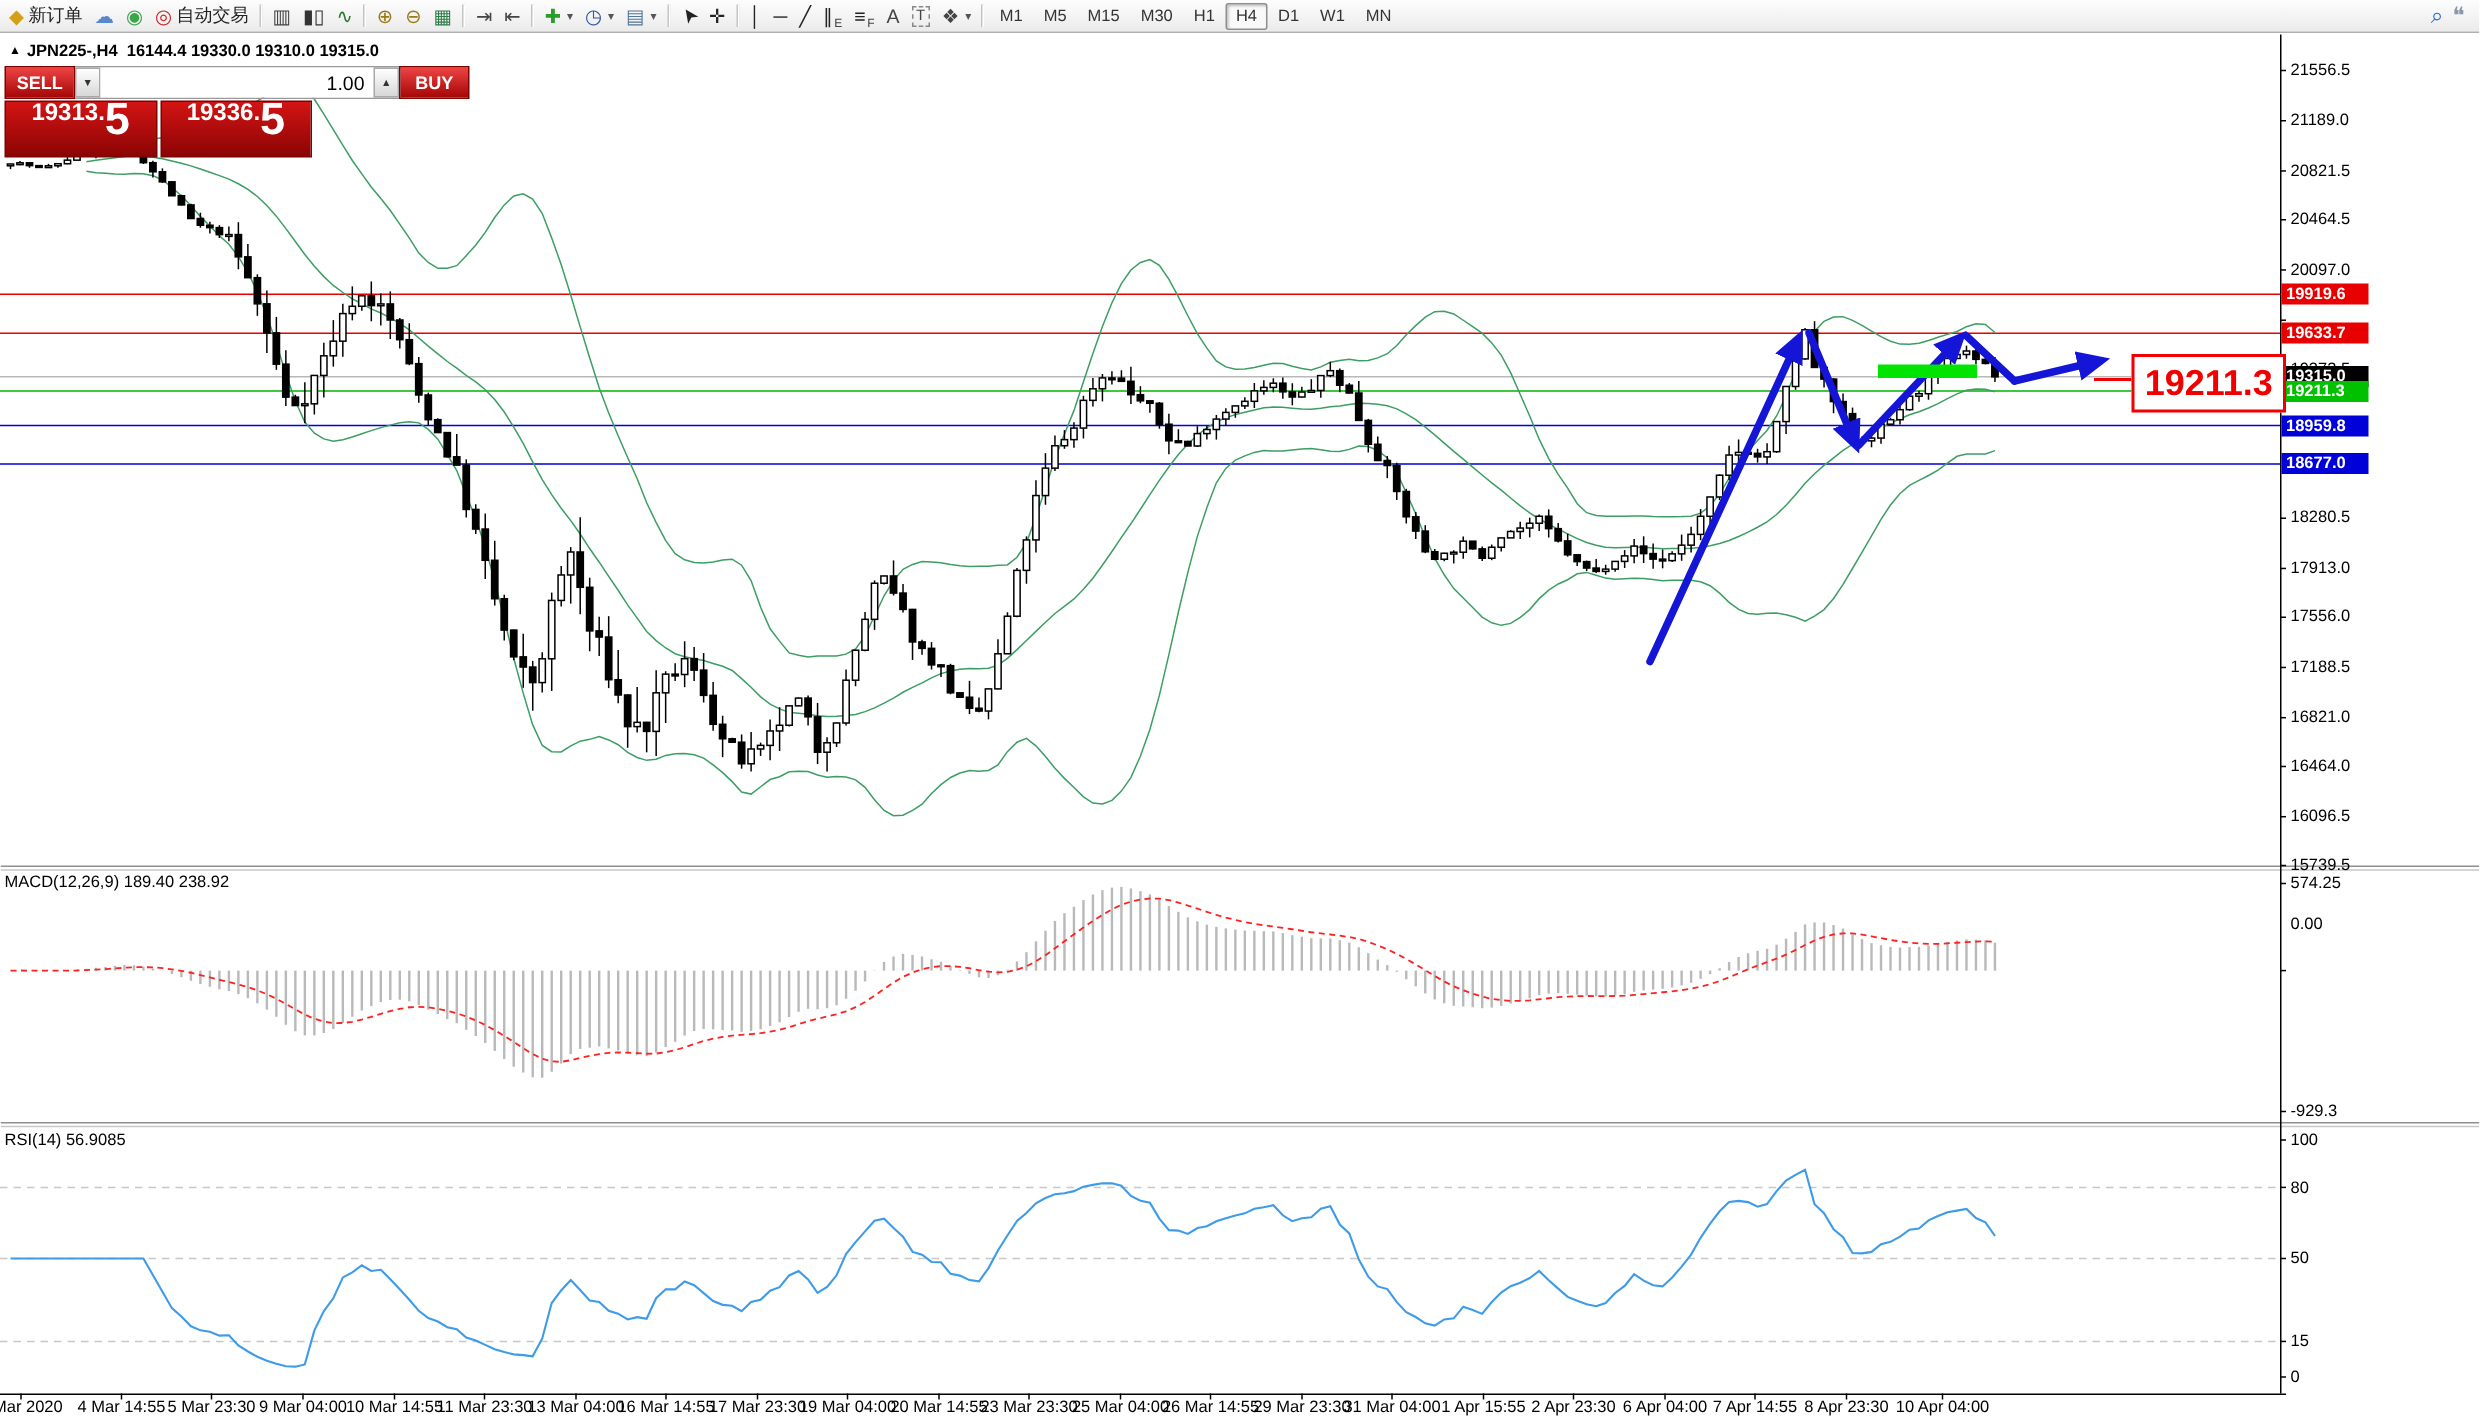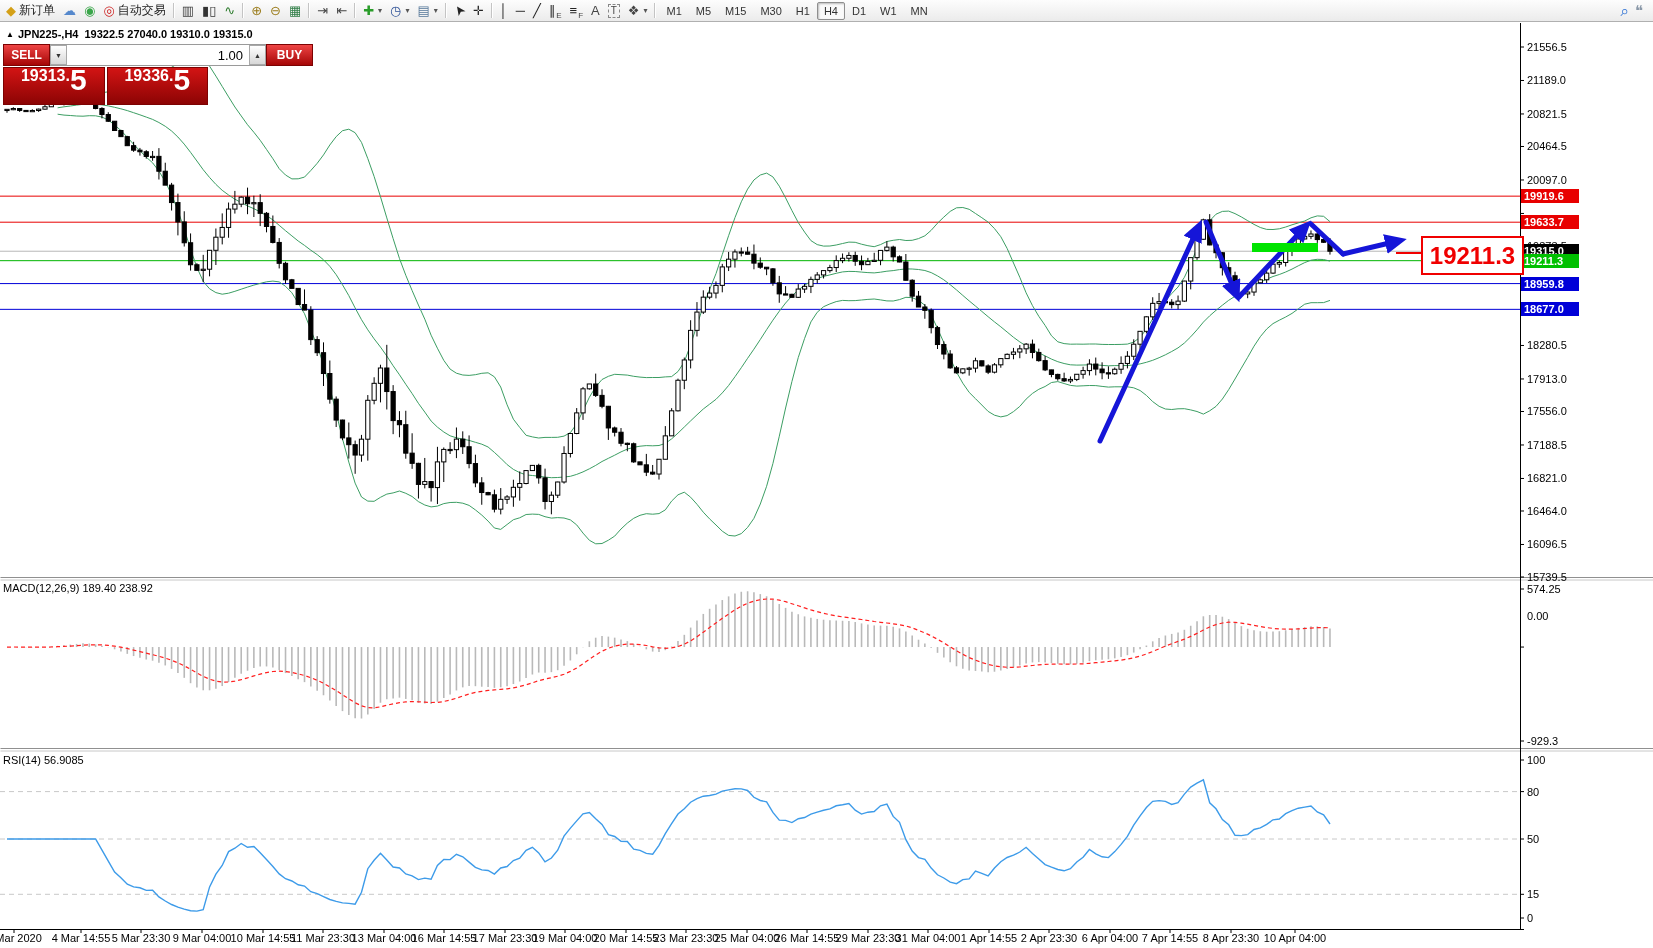--- a/index.html
+++ b/index.html
@@ -867,21 +867,21 @@
       <line x1="928" y1="929" x2="928" y2="933" stroke="#000"></line>
       <line x1="989" y1="929" x2="989" y2="933" stroke="#000"></line>
       <line x1="1049" y1="929" x2="1049" y2="933" stroke="#000"></line>
       <line x1="1110" y1="929" x2="1110" y2="933" stroke="#000"></line>
       <line x1="1170" y1="929" x2="1170" y2="933" stroke="#000"></line>
       <line x1="1231" y1="929" x2="1231" y2="933" stroke="#000"></line>
       <line x1="1295" y1="929" x2="1295" y2="933" stroke="#000"></line>
     </svg>
 
   <div id="symline">
-    <span class="tri">▲</span><span>JPN225-,H4</span><span class="ohlc">19322.5 27040.0 19310.0 19315.0</span>
+    <span class="tri">▲</span><span>JPN225-,H4</span><span class="ohlc">16144.4 19330.0 19310.0 19315.0</span>
   </div>
 
   <div id="ocp">
     <div class="row1">
       <div class="ocbtn">SELL</div>
       <div class="spin">
         <div class="spbtn">▼</div>
         <input class="vol" value="1.00" style="">
         <div class="spbtn">▲</div>
       </div>
@@ -943,20 +943,20 @@
       <div class="xlab" style="left: 384px;">13 Mar 04:00</div>
       <div class="xlab" style="left: 444px;">16 Mar 14:55</div>
       <div class="xlab" style="left: 505px;">17 Mar 23:30</div>
       <div class="xlab" style="left: 565px;">19 Mar 04:00</div>
       <div class="xlab" style="left: 626px;">20 Mar 14:55</div>
       <div class="xlab" style="left: 686px;">23 Mar 23:30</div>
       <div class="xlab" style="left: 747px;">25 Mar 04:00</div>
       <div class="xlab" style="left: 807px;">26 Mar 14:55</div>
       <div class="xlab" style="left: 868px;">29 Mar 23:30</div>
       <div class="xlab" style="left: 928px;">31 Mar 04:00</div>
-      <div class="xlab" style="left: 989px;">1 Apr 14:55</div>
+      <div class="xlab" style="left: 989px;">1 Apr 15:55</div>
       <div class="xlab" style="left: 1049px;">2 Apr 23:30</div>
       <div class="xlab" style="left: 1110px;">6 Apr 04:00</div>
       <div class="xlab" style="left: 1170px;">7 Apr 14:55</div>
       <div class="xlab" style="left: 1231px;">8 Apr 23:30</div>
       <div class="xlab" style="left: 1295px;">10 Apr 04:00</div>
     </div>
 </div>
 
 </body></html>

